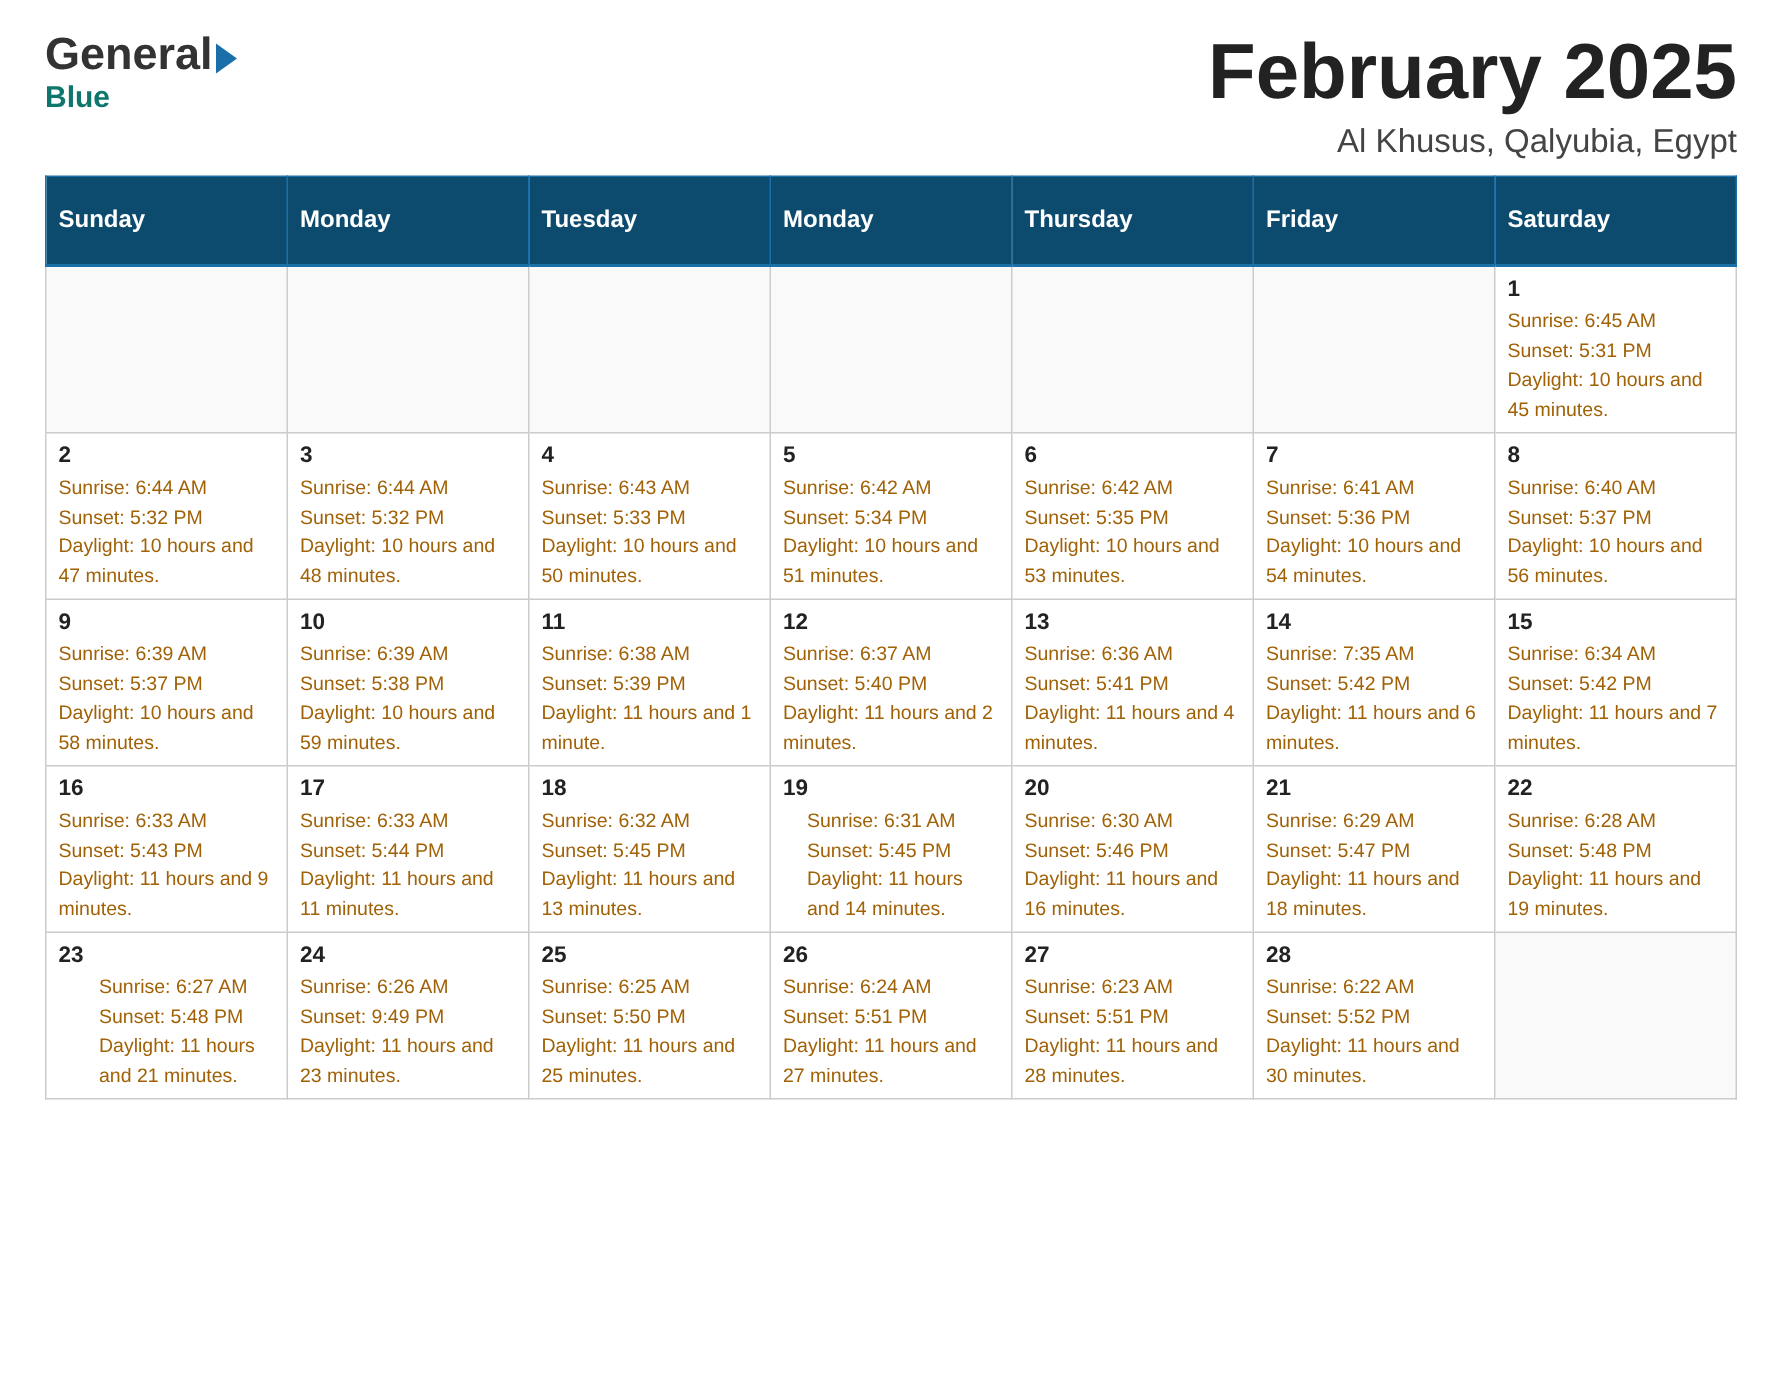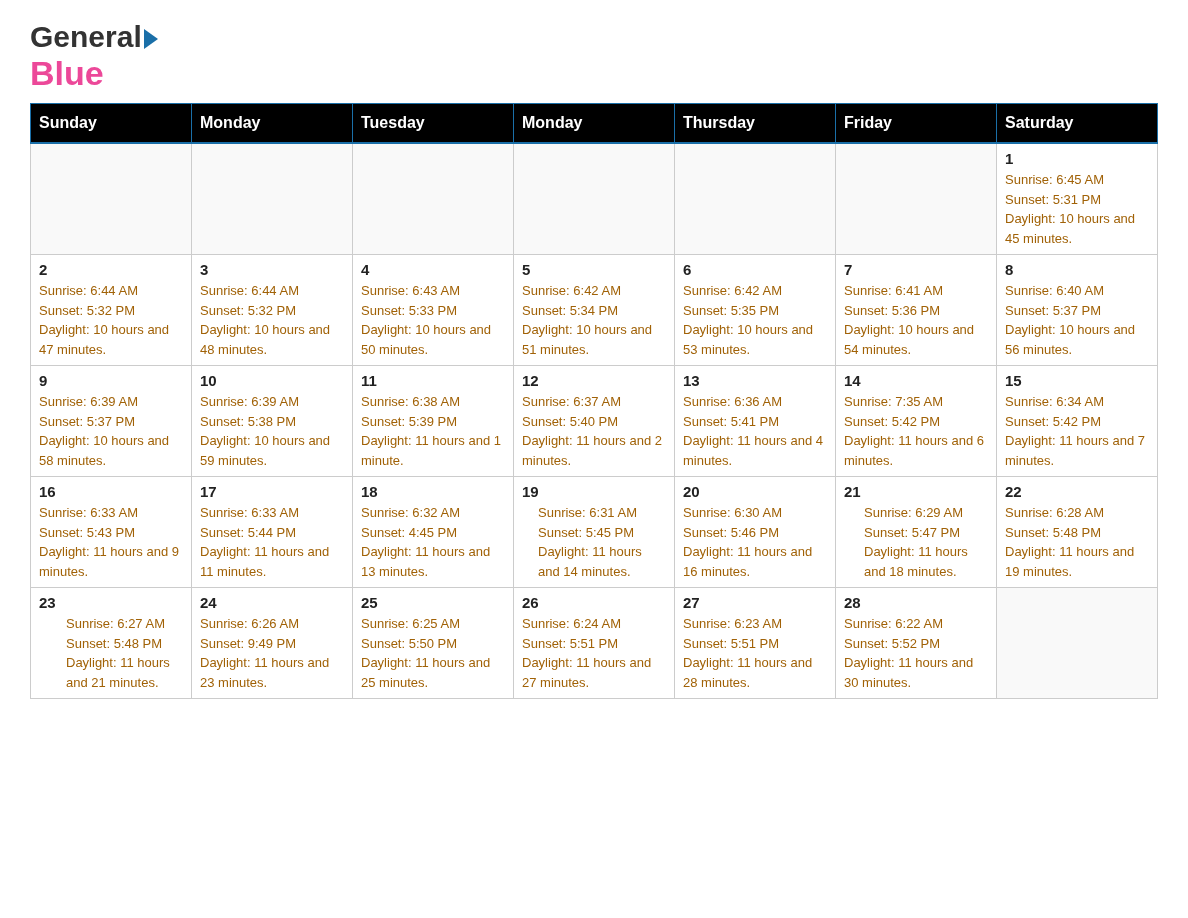--- a/index.html
+++ b/index.html
@@ -34,25 +34,25 @@
       font-size: 22px;
       color: #444;
       margin-top: 4px;
     }
     .calendar-table {
       width: 100%;
       border-collapse: collapse;
       margin-top: 10px;
     }
     .calendar-table thead tr th {
-      background-color: #000000;
+      background-color: #0c4a6e;
       color: #fff;
       font-size: 16px;
       font-weight: bold;
-      padding: 10px 8px;
+      padding: 20px 8px;
       text-align: left;
       border: 1px solid #1a6fa8;
     }
     .calendar-table tbody tr td {
       border: 1px solid #ccc;
       vertical-align: top;
       padding: 6px 8px;
       width: 14.28%;
       min-height: 110px;
       height: 110px;
@@ -87,37 +87,39 @@
       border-bottom: 10px solid transparent;
       margin-left: 2px;
       margin-top: 4px;
     }
     .logo-line1 {
       display: flex;
       align-items: center;
       text-align: center;
     }
     .logo-line2 {
-      color: #ec4899;
-      font-size: 34px;
+      color: #0f766e;
+      font-size: 20px;
       font-weight: bold;
     }
   </style>
 </head>
 <body>
 
 <div class="header">
   <div class="logo">
     <div class="logo-line1">
       <span class="logo-text-general">General</span>
       <span class="logo-triangle"></span>
     </div>
     <div class="logo-line2">Blue</div>
   </div>
   <div class="title-block">
+    <div class="calendar-title">February 2025</div>
+    <div class="location-subtitle">Al Khusus, Qalyubia, Egypt</div>
   </div>
 </div>
 
 <table class="calendar-table">
   <thead>
     <tr>
     <th>Sunday</th>
         <th>Monday</th>
         <th>Tuesday</th>
         <th>Monday</th>
@@ -238,38 +240,38 @@
         </td>
         <td>
           <div class="day-number">17</div>
           <div class="day-info" style="white-space: pre-line;">Sunrise: 6:33 AM
 Sunset: 5:44 PM
 Daylight: 11 hours and 11 minutes.</div>
         </td>
         <td>
           <div class="day-number">18</div>
           <div class="day-info" style="white-space: pre-line;">Sunrise: 6:32 AM
-Sunset: 4:45 PM
+Sunset: 5:45 PM
 Daylight: 11 hours and 13 minutes.</div>
         </td>
         <td>
           <div class="day-number">19</div>
           <div class="day-info" style="white-space: pre-line; margin-left: 16px;">Sunrise: 6:31 AM
 Sunset: 5:45 PM
 Daylight: 11 hours and 14 minutes.</div>
         </td>
         <td>
           <div class="day-number">20</div>
           <div class="day-info" style="white-space: pre-line;">Sunrise: 6:30 AM
 Sunset: 5:46 PM
 Daylight: 11 hours and 16 minutes.</div>
         </td>
         <td>
           <div class="day-number">21</div>
-          <div class="day-info" style="white-space: pre-line; margin-left: 20px;">Sunrise: 6:29 AM
+          <div class="day-info" style="white-space: pre-line;">Sunrise: 6:29 AM
 Sunset: 5:47 PM
 Daylight: 11 hours and 18 minutes.</div>
         </td>
         <td>
           <div class="day-number">22</div>
           <div class="day-info" style="white-space: pre-line;">Sunrise: 6:28 AM
 Sunset: 5:48 PM
 Daylight: 11 hours and 19 minutes.</div>
         </td>
       </tr>

